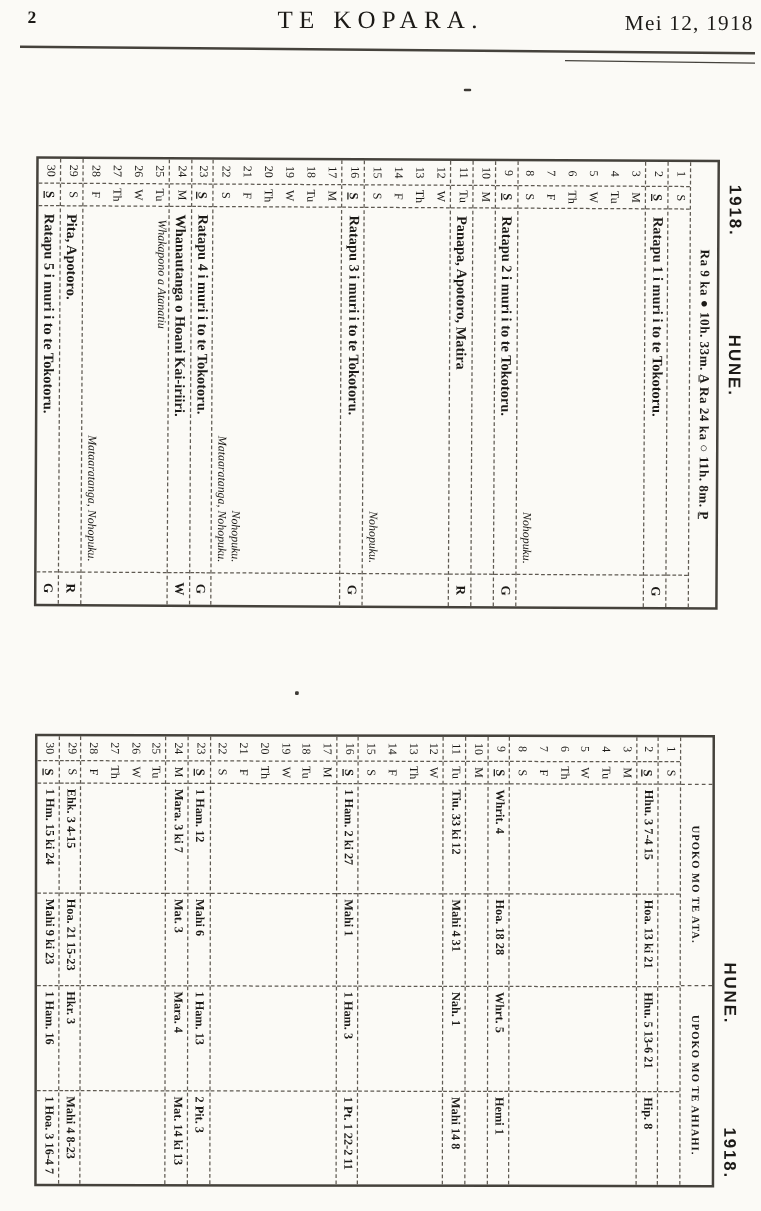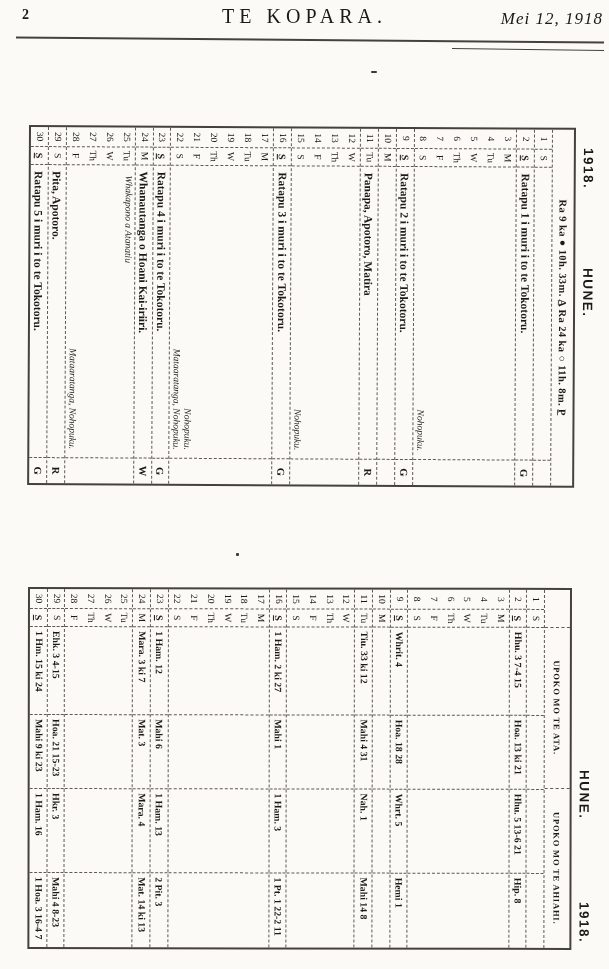--- a/index.html
+++ b/index.html
@@ -13,21 +13,21 @@
     position:relative;
     background:#fbfaf6;
     color:var(--ink);
     font-family:"Liberation Serif","DejaVu Serif",serif;
     overflow:hidden;
   }
   
   .pagenum{ position:absolute; left:22px; top:7px; font-size:14px; font-weight:bold; }
   .title{ position:absolute; left:0; right:0; top:5px; text-align:center;
           font-size:20px; letter-spacing:5px; }
-  .hdate{ position:absolute; right:6px; top:9px; font-size:17px; letter-spacing:1px;font-style:italic; }
+  .hdate{ position:absolute; right:6px; top:9px; font-size:17px; letter-spacing:1px; }
   .rule1{ position:absolute; left:16px; top:39px; width:588px; height:2px;
           background:var(--outer); transform:rotate(0.5deg); }
   .rule2{ position:absolute; left:452px; top:49px; width:152px; height:1px;
           background:var(--outer); transform:rotate(0.8deg); }
   .speck{ position:absolute; background:#3d3a35; border-radius:1px; }
 
   
   .rot{ position:absolute; transform-origin:0 0; }
   #cal-rot{ left:604px; top:128px; width:360px; height:575px; transform:rotate(90.3deg); }
   #lect-rot{ left:602px; top:588px; width:362px; height:574px; transform:rotate(90.1deg); }

